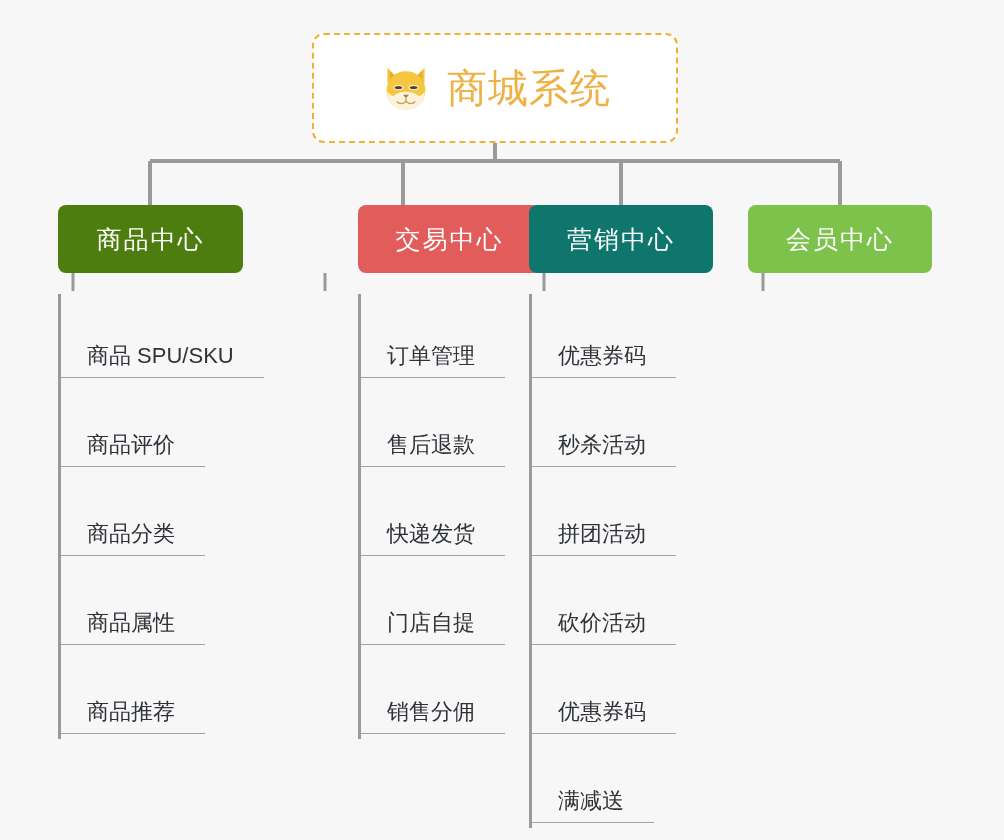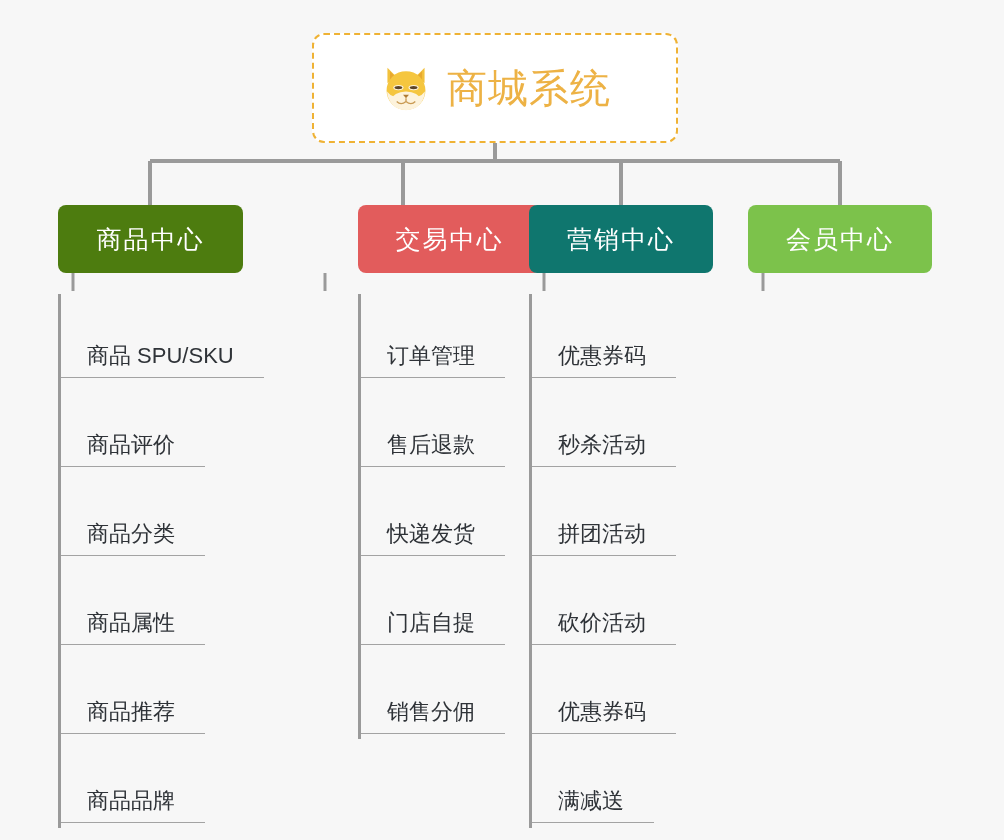--- a/index.html
+++ b/index.html
@@ -161,23 +161,20 @@
         </div>
       <div class="leaf">
           <span class="leaf-label">商品分类</span>
         </div>
       <div class="leaf">
           <span class="leaf-label">商品属性</span>
         </div>
       <div class="leaf">
           <span class="leaf-label">商品推荐</span>
         </div>
-      <div class="leaf">
-          <span class="leaf-label">商品品牌</span>
-        </div>
     </div>
   </div>
 
   <div class="column" style="left:310px;padding-left:48px;">
     <div class="cat-header" style="width:183px;background:#e25c5c;">
       <span>交易中心</span>
     </div>
     <div class="leaves">
       <div class="leaf">
           <span class="leaf-label">订单管理</span>

